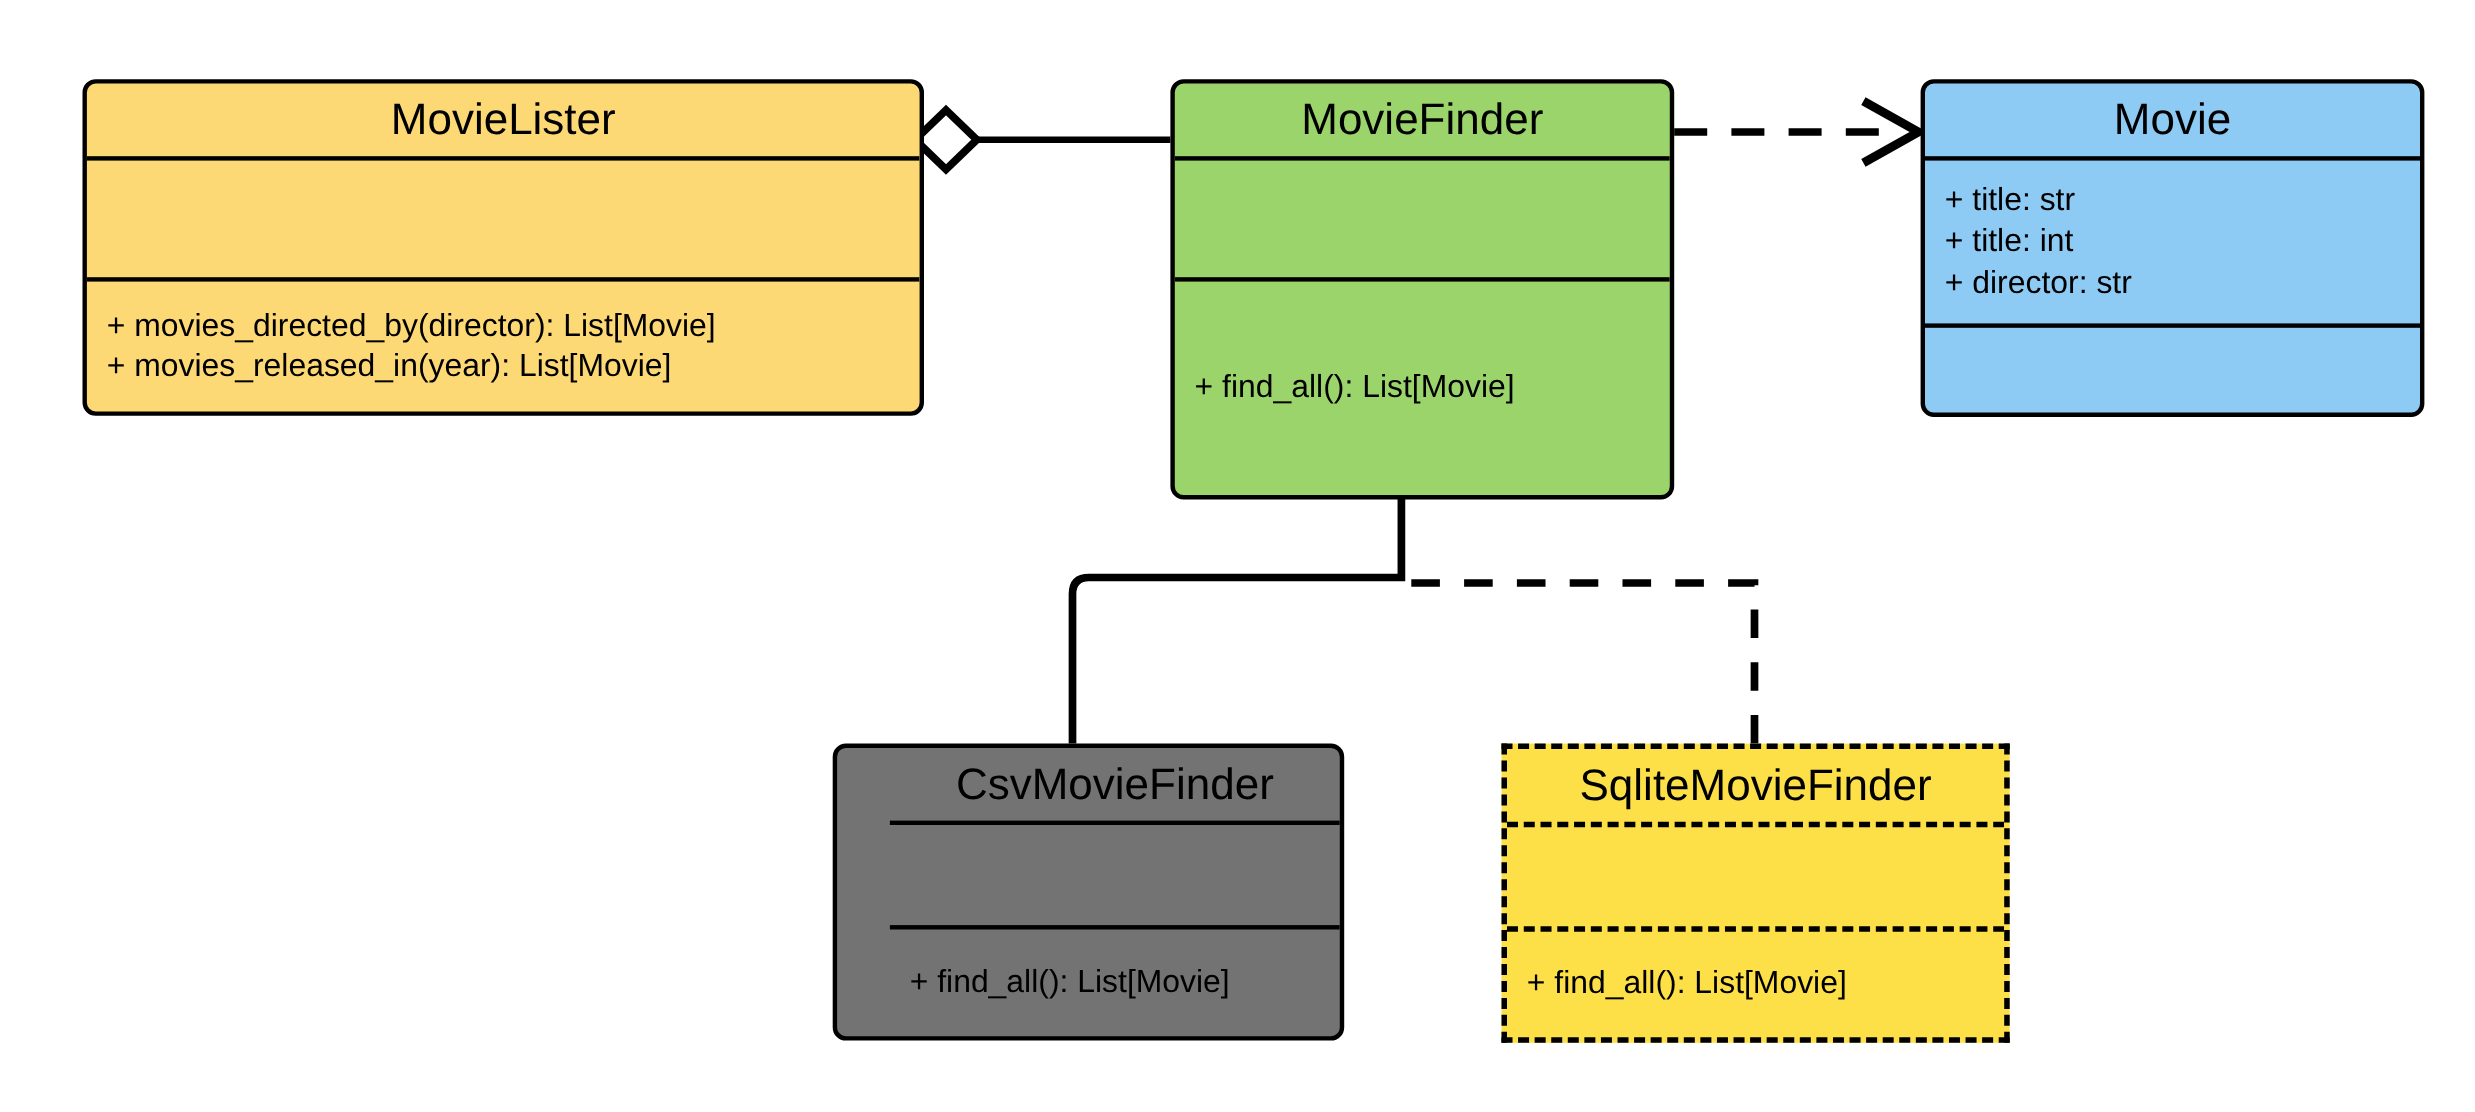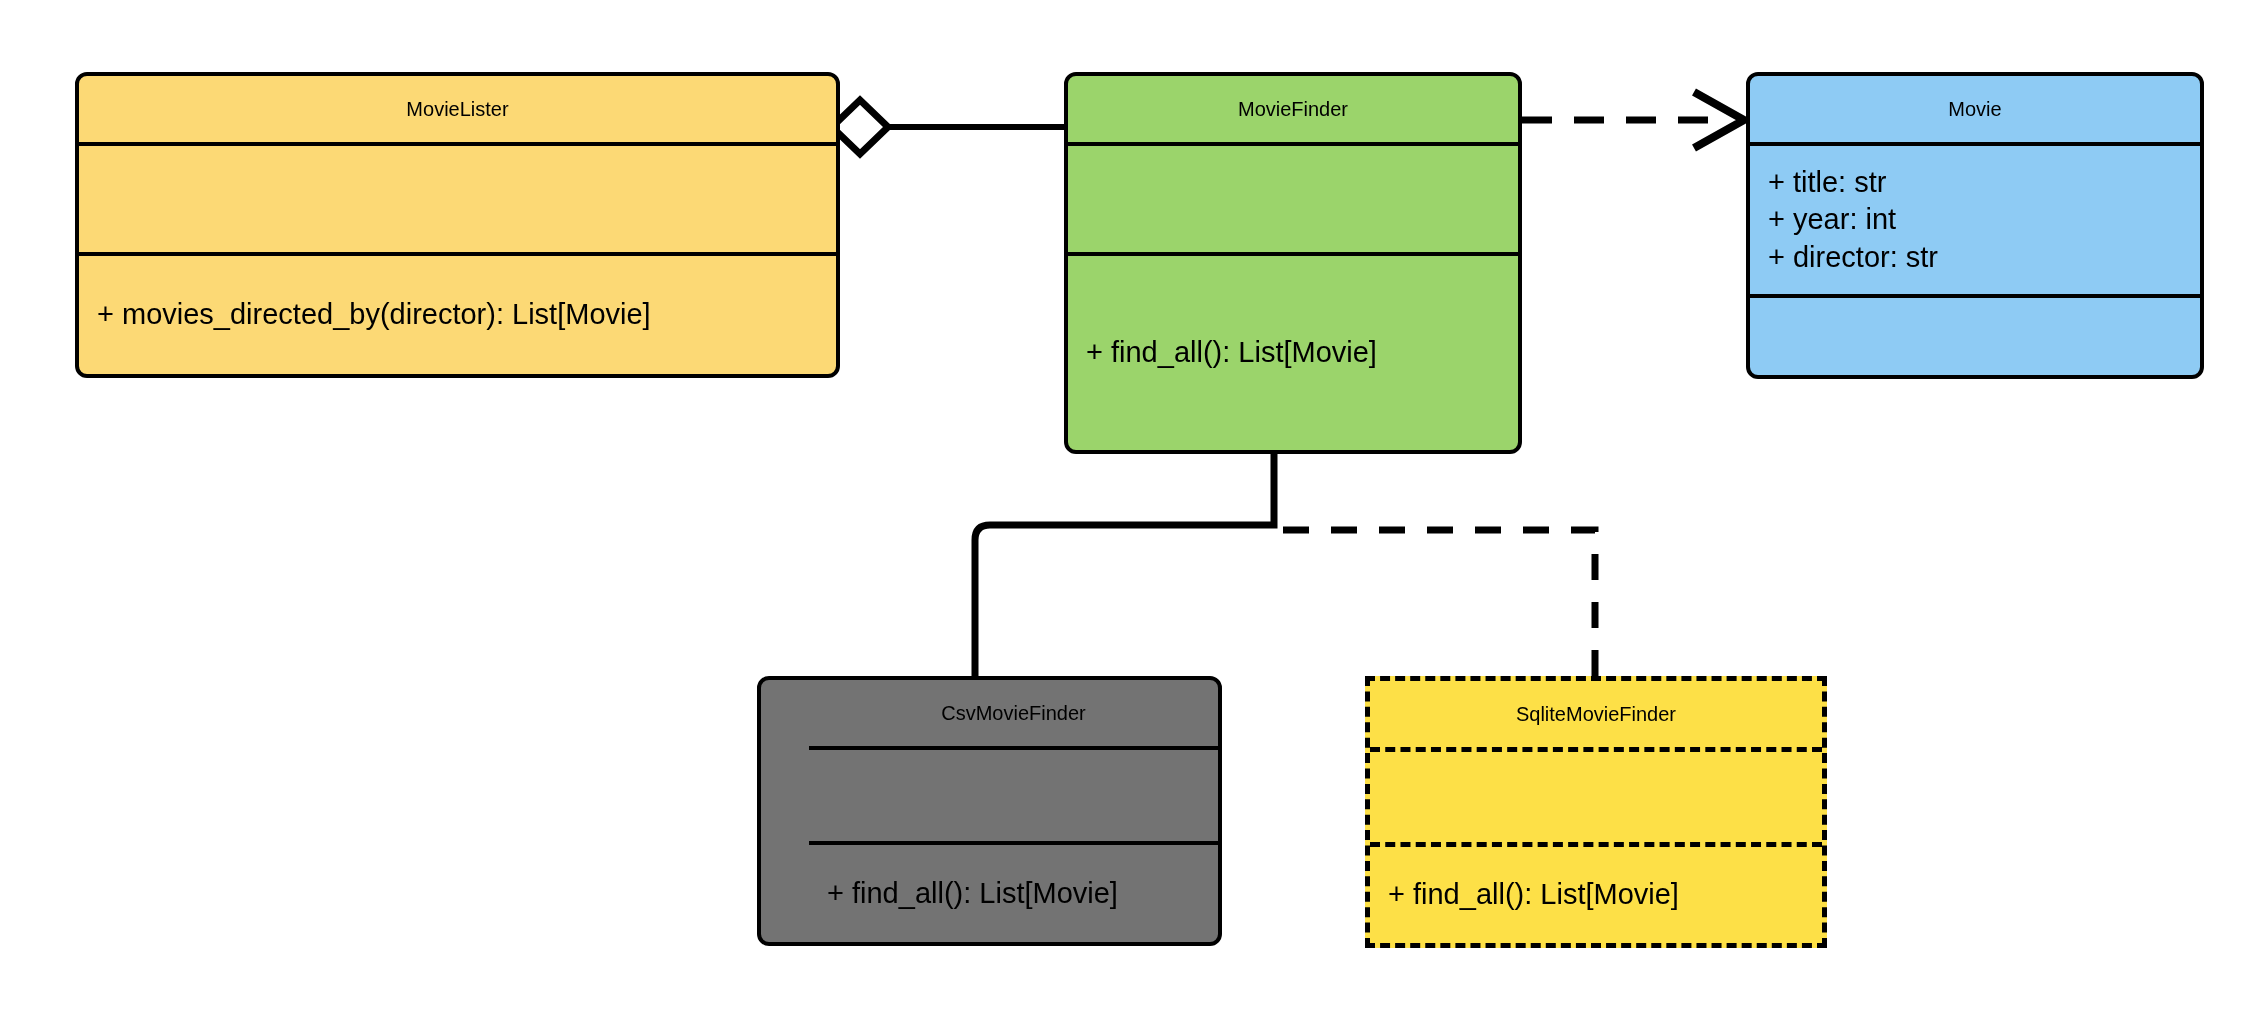--- a/index.html
+++ b/index.html
@@ -47,21 +47,21 @@
     align-items: center;
     justify-content: center;
   }
   .compartment.divider {
     border-top: 4px solid #000000;
   }
   .uml-class.dashed .compartment.divider {
     border-top: 5px dashed #000000;
   }
   .class-title {
-    font-size: 20px;
+    font-size: 40px;
     color: #000000;
     line-height: 1.1;
     white-space: nowrap;
   }
   .member {
     font-size: 29px;
     color: #000000;
     line-height: 1.28;
     padding-left: 18px;
     white-space: nowrap;
@@ -105,20 +105,21 @@
   </svg>
 
   <div class="uml-class" id="cls-movie-lister" style="left:75px; top:72px; width:765px; height:306px; background:#FCD975;">
     <div class="compartment name-comp" style="height:66px;">
       <span class="class-title">MovieLister</span>
     </div>
     <div class="compartment divider" style="height:110px;"></div>
     <div class="compartment divider" style="flex:1 1 auto;">
       <div class="members-list">
         <span class="member">+ movies_directed_by(director): List[Movie]</span>
+        <span class="member">+ movies_released_in(year): List[Movie]</span>
       </div>
     </div>
   </div>
 
   <div class="uml-class" id="cls-movie-finder" style="left:1064px; top:72px; width:458px; height:382px; background:#9BD46B;">
     <div class="compartment name-comp" style="height:66px;">
       <span class="class-title">MovieFinder</span>
     </div>
     <div class="compartment divider" style="height:110px;"></div>
     <div class="compartment divider" style="flex:1 1 auto;">
@@ -128,21 +129,21 @@
     </div>
   </div>
 
   <div class="uml-class" id="cls-movie" style="left:1746px; top:72px; width:458px; height:307px; background:#8ECBF4;">
     <div class="compartment name-comp" style="height:66px;">
       <span class="class-title">Movie</span>
     </div>
     <div class="compartment divider" style="height:152px;justify-content:flex-end;">
       <div class="members-list">
         <span class="member">+ title: str</span>
-        <span class="member">+ year: int</span>
+        <span class="member">+ title: int</span>
         <span class="member">+ director: str</span>
       </div>
     </div>
     <div class="compartment divider" style="flex:1 1 auto;"></div>
   </div>
 
   <div class="uml-class" id="cls-csv-movie-finder" style="left:757px; top:676px; width:465px; height:270px; background:#737373;padding-left:48px;">
     <div class="compartment name-comp" style="height:66px;">
       <span class="class-title">CsvMovieFinder</span>
     </div>

